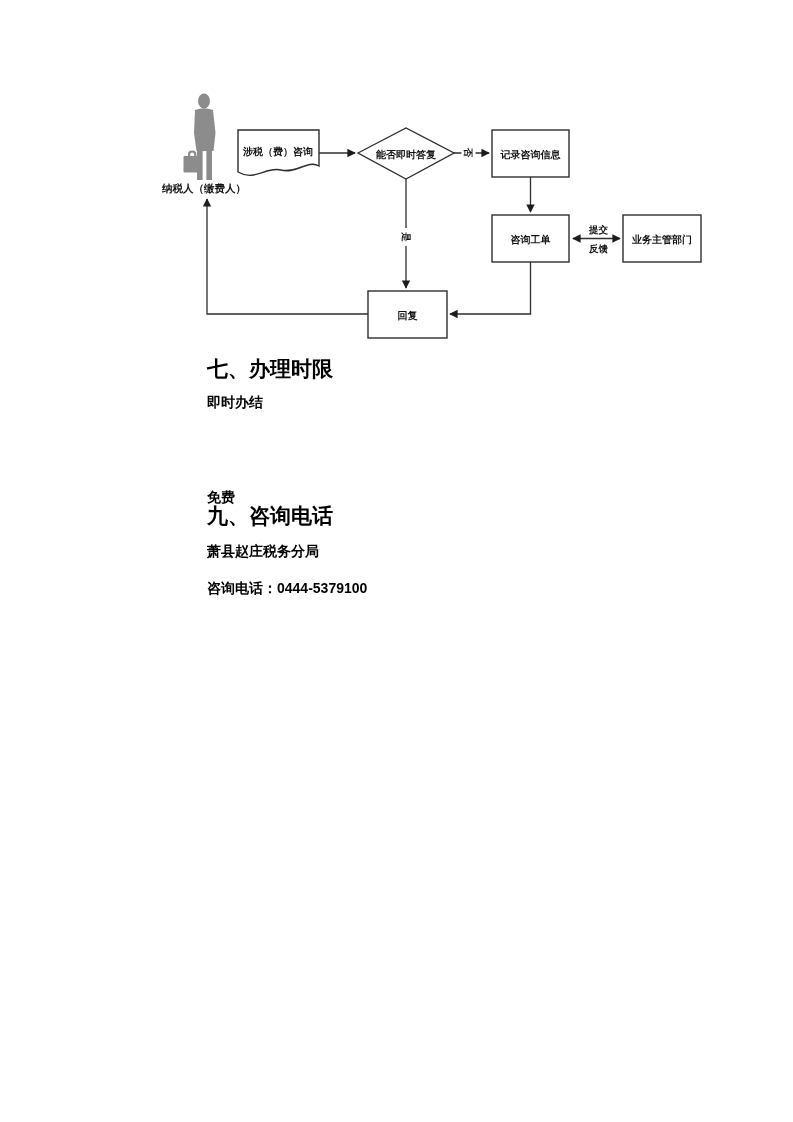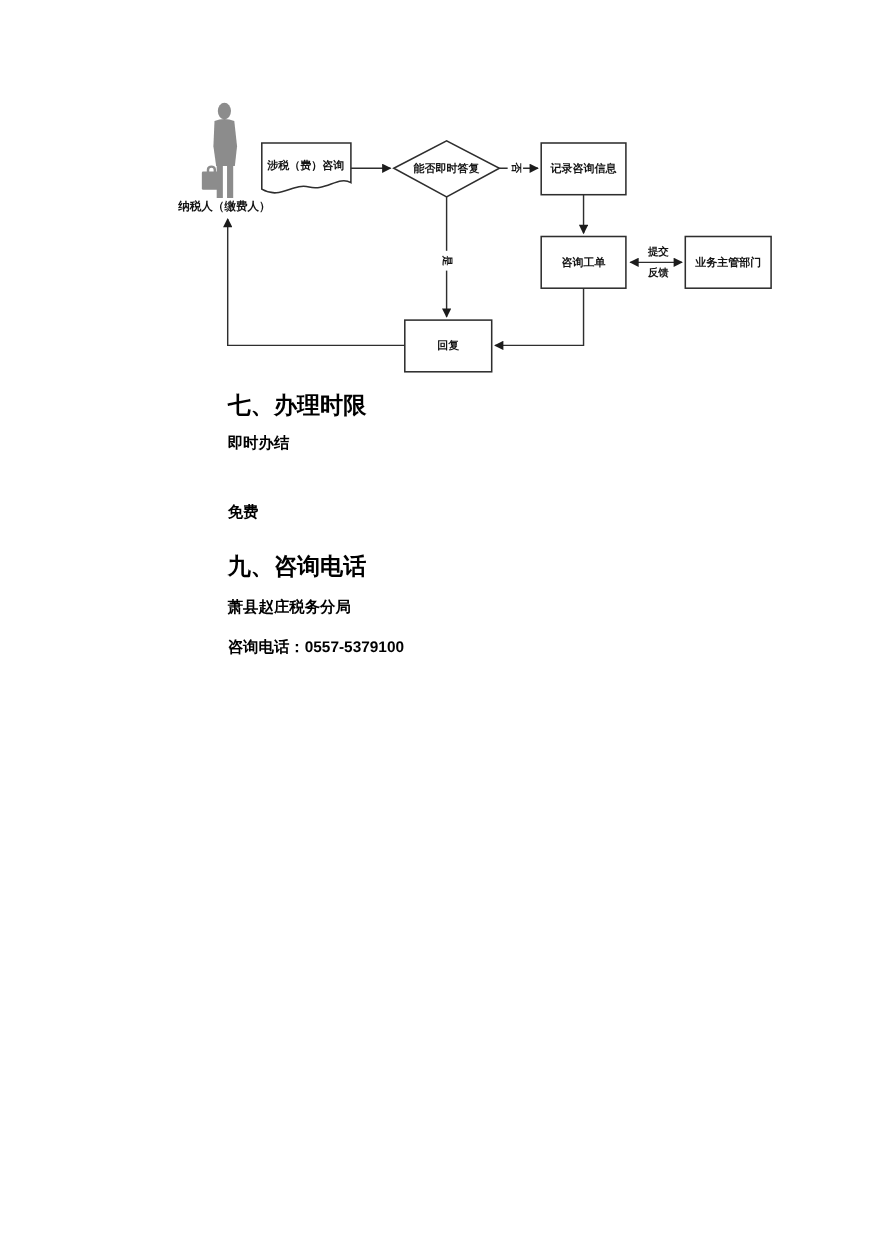--- a/index.html
+++ b/index.html
@@ -100,18 +100,18 @@
 
     <rect class="label-mask" x="399" y="228" width="14" height="18"></rect>
     <text class="fc-edge-label" x="406" y="237" transform="rotate(90 406 237)">是</text>
 
     <text class="fc-edge-label" x="598.5" y="229">提交</text>
     <text class="fc-edge-label" x="598.5" y="248">反馈</text>
   </svg>
 
   <div class="txt-line style-heading" style="top:357px">七、办理时限</div>
   <div class="txt-line style-body" style="top:395px">即时办结</div>
-  <div class="txt-line style-body" style="top:458px">免费</div>
+  <div class="txt-line style-body" style="top:490px">免费</div>
   <div class="txt-line style-heading" style="top:504px">九、咨询电话</div>
   <div class="txt-line style-body" style="top:544px">萧县赵庄税务分局</div>
-  <div class="txt-line style-body" style="top:581px">咨询电话：0557-5379100</div>
+  <div class="txt-line style-body" style="top:581px">咨询电话：0444-5379100</div>
 
 </div>
 
 </body></html>

